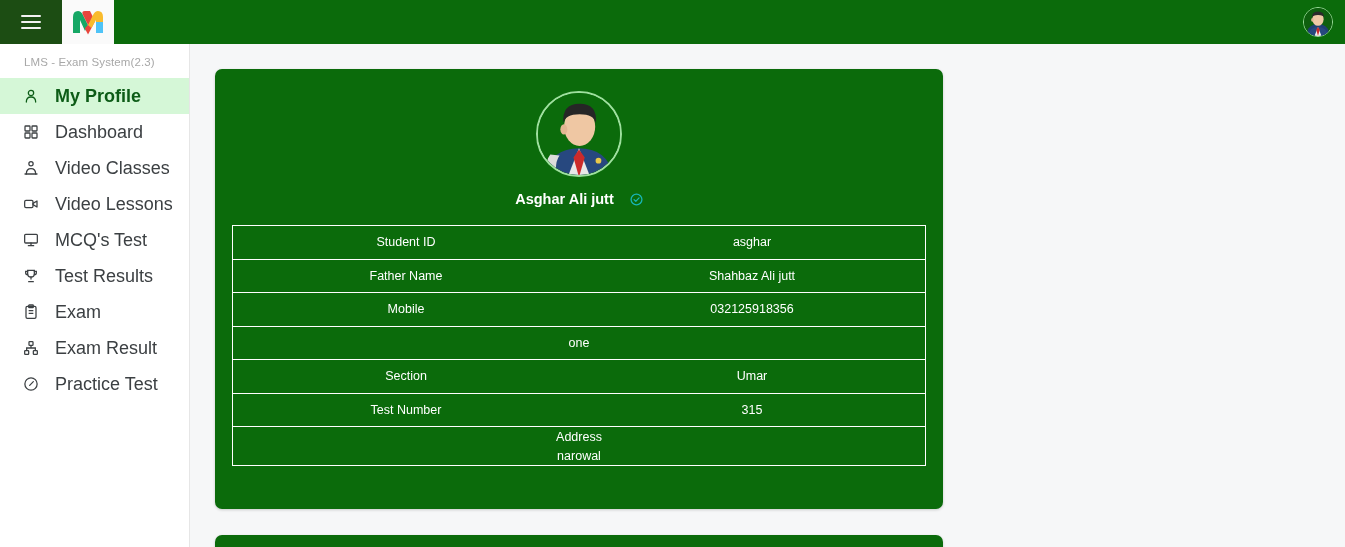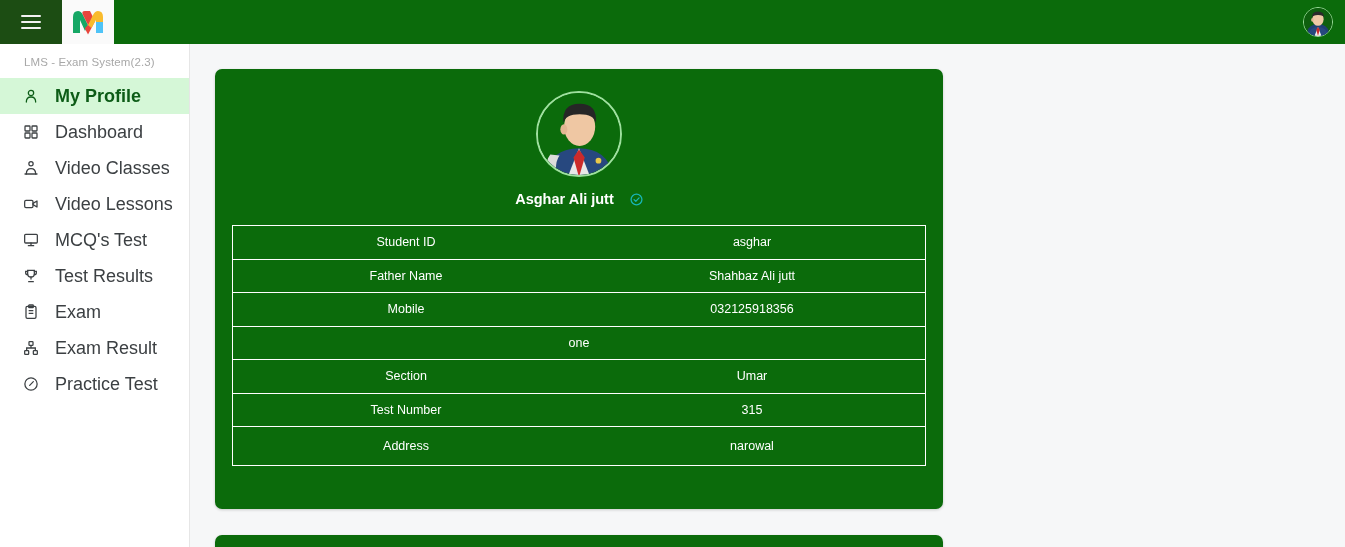--- a/index.html
+++ b/index.html
@@ -152,21 +152,21 @@
     margin: 18px 17px 0 17px;
     border: 1px solid #ffffff;
     border-radius: 0;
     overflow: hidden;
   }
   .info-row {
     display: flex;
     height: 33.5px;
     border-bottom: 1px solid #ffffff;
   }
-  .info-row:last-child { border-bottom: none; height: 38px; }
+  .info-row:last-child { border-bottom: none; height: 38px; flex-direction: column; }
   .info-cell {
     flex: 1 1 50%;
     display: flex;
     align-items: center;
     justify-content: center;
     color: #ffffff;
     font-size: 12.5px;
     padding: 0 6px;
     text-align: center;
     overflow: hidden;

